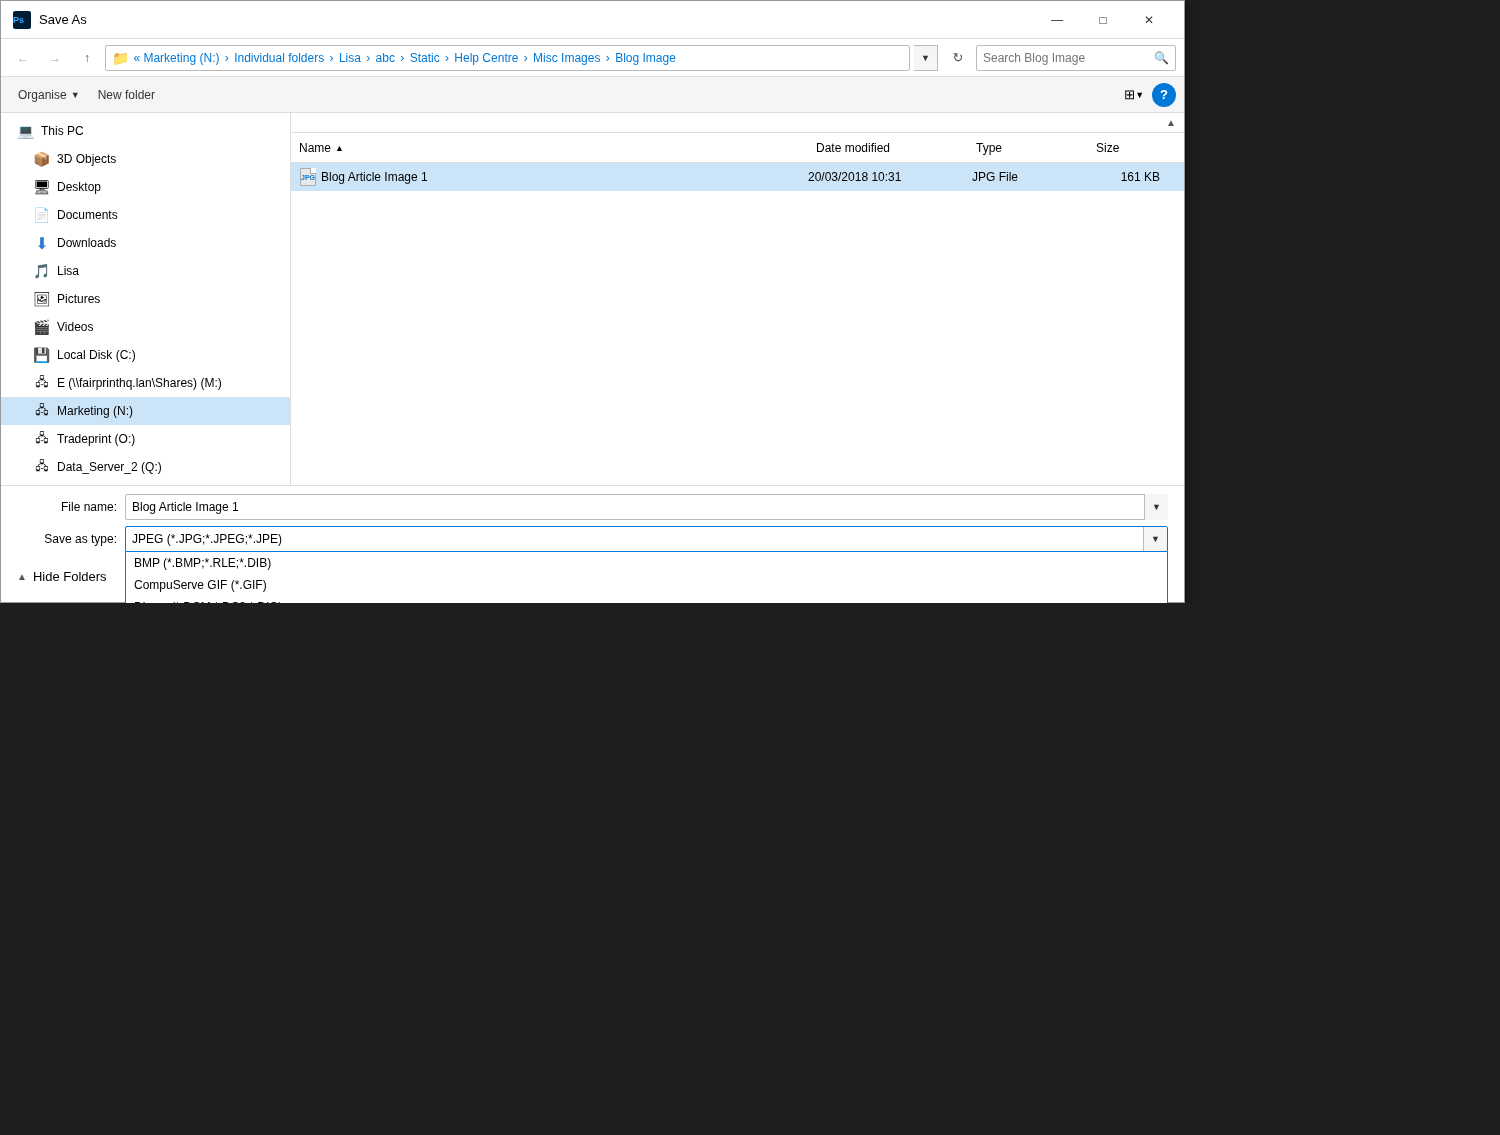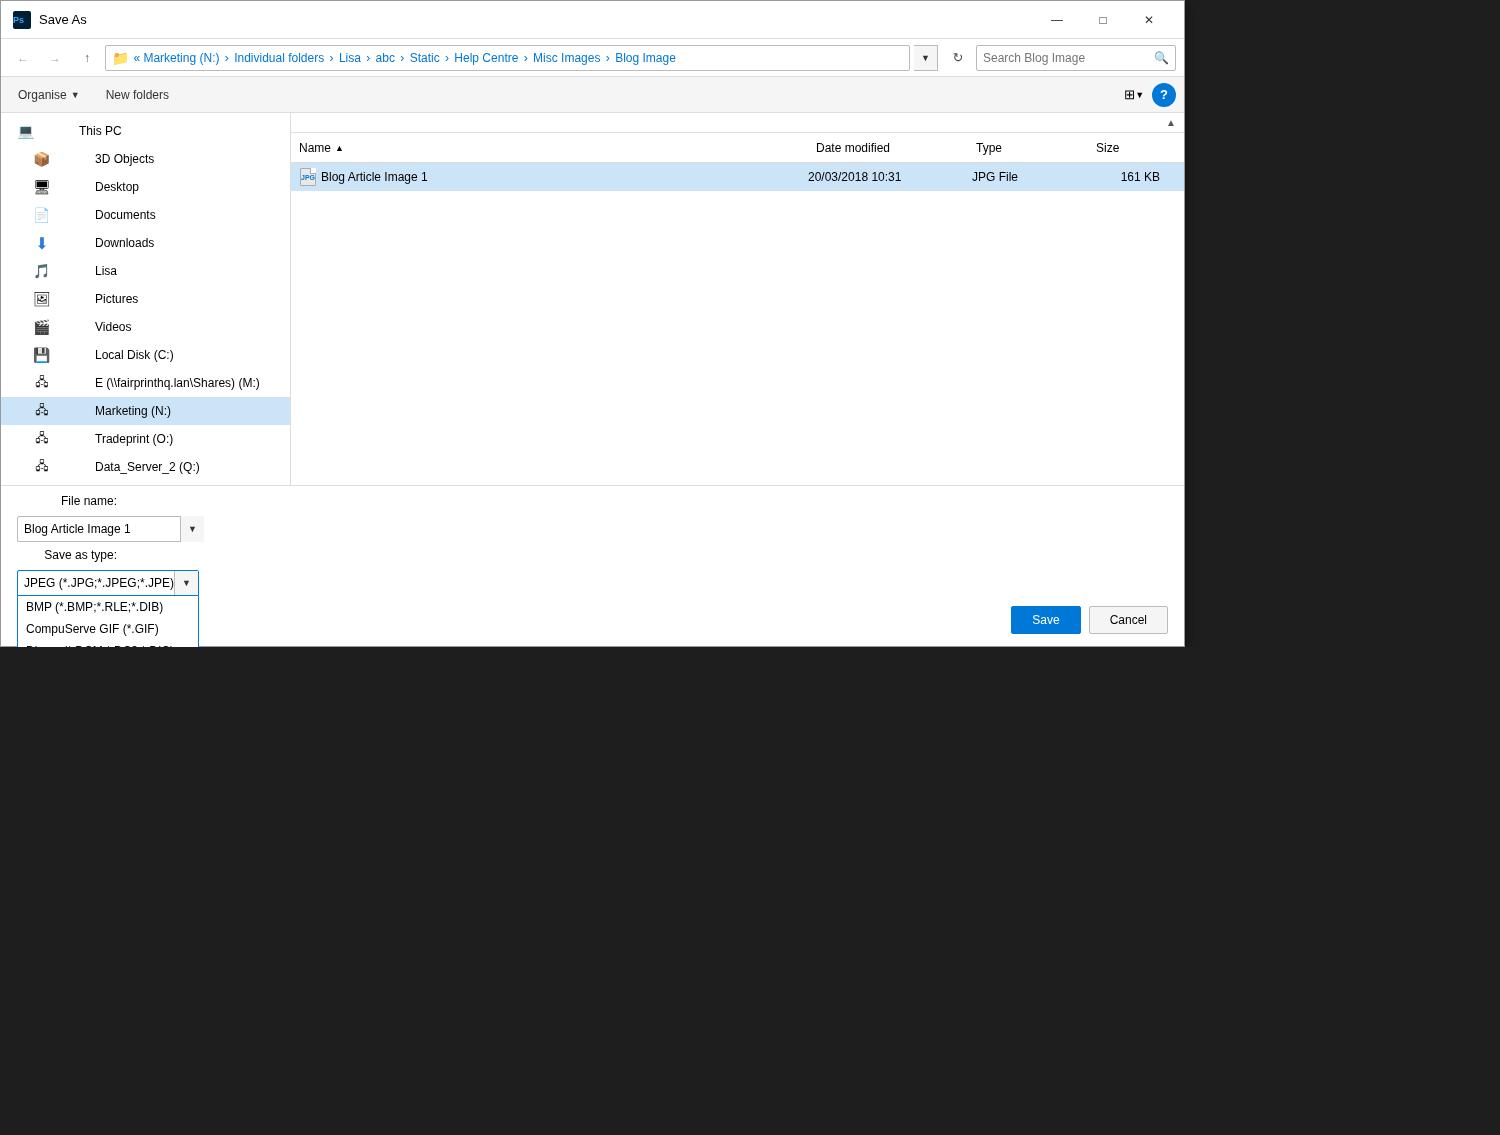--- a/index.html
+++ b/index.html
@@ -172,21 +172,20 @@
     }
 
     
     .toolbar {
       display: flex;
       align-items: center;
       padding: 4px 8px;
       background: #f5f5f5;
       border-bottom: 1px solid #ddd;
       height: 36px;
-      gap: 8px;
     }
     .toolbar-btn {
       display: flex;
       align-items: center;
       gap: 4px;
       padding: 3px 8px;
       border: 1px solid transparent;
       background: transparent;
       cursor: pointer;
       border-radius: 2px;
@@ -255,21 +254,20 @@
       height: 18px;
       display: flex;
       align-items: center;
       justify-content: center;
       font-size: 14px;
       flex-shrink: 0;
     }
     .sidebar-label {
       font-size: 12px;
       color: #000;
-      margin-left: 38px;
     }
 
     
     .file-list-area {
       flex: 1;
       display: flex;
       flex-direction: column;
       overflow: hidden;
       position: relative;
     }
@@ -327,23 +325,22 @@
       border-top: 1px solid #ddd;
       background: #fff;
       padding: 8px 16px;
       display: flex;
       flex-direction: column;
       gap: 6px;
     }
 
     .form-row {
       display: flex;
-      align-items: flex-start;
+      align-items: center;
       gap: 8px;
-      flex-direction: column;
     }
     .form-label {
       width: 100px;
       text-align: right;
       font-size: 12px;
       color: #000;
       flex-shrink: 0;
     }
     .form-input-wrap {
       flex: 1;
@@ -557,21 +554,21 @@
         <button class="search-icon-btn">🔍</button>
       </div>
     </div>
 
     <div class="toolbar">
       <button class="toolbar-btn">
         <span>Organise</span>
         <span style="font-size:9px;">▼</span>
       </button>
       <button class="toolbar-btn">
-        <span>New folders</span>
+        <span>New folder</span>
       </button>
       <div class="toolbar-right">
         <button class="view-btn">
           <span>⊞</span>
           <span style="font-size:9px;">▼</span>
         </button>
         <button class="help-btn">?</button>
       </div>
     </div>
 

